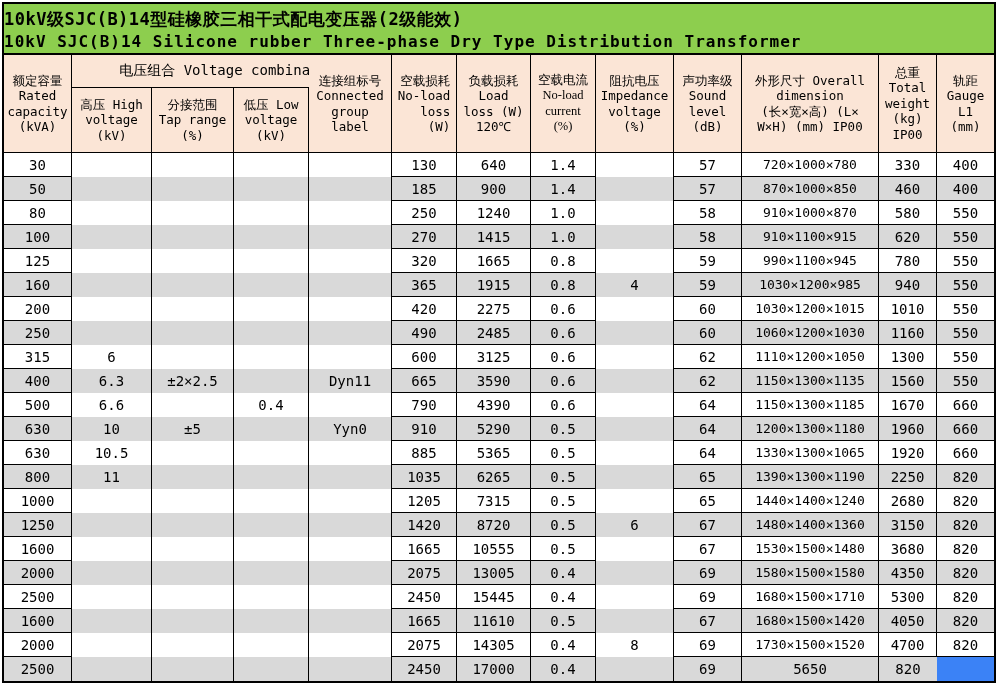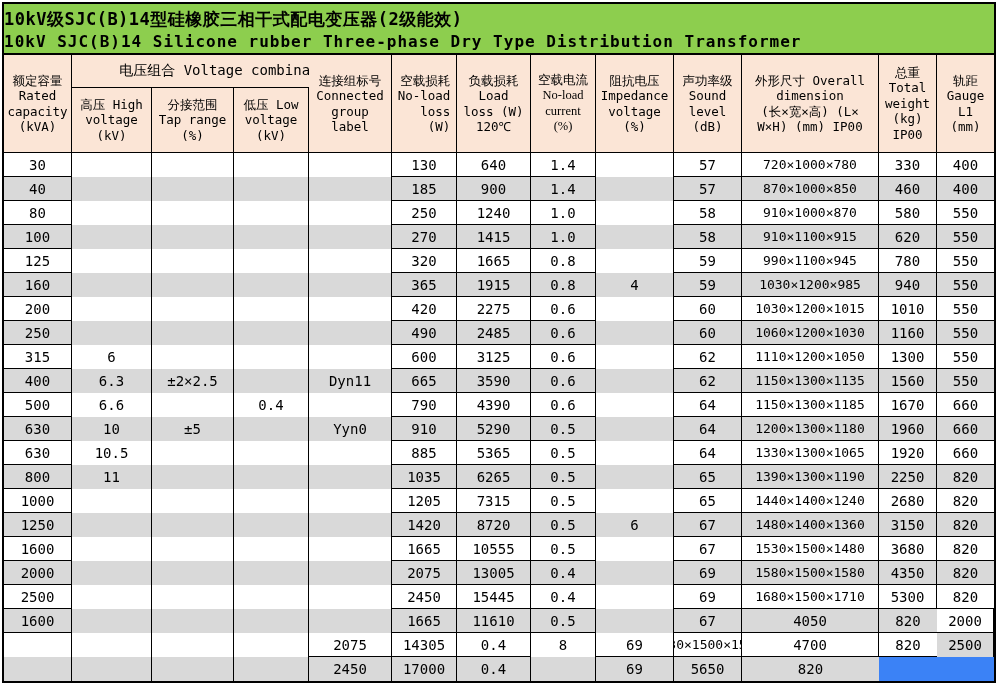--- a/index.html
+++ b/index.html
@@ -134,21 +134,21 @@
       <div class="cell row-white merged"></div>
       <div class="cell row-white merged"></div>
       <div class="cell row-white">130</div>
       <div class="cell row-white">640</div>
       <div class="cell row-white">1.4</div>
       <div class="cell row-white merged"></div>
       <div class="cell row-white">57</div>
       <div class="cell row-white dim">720×1000×780</div>
       <div class="cell row-white">330</div>
       <div class="cell row-white lastcol">400</div>
-      <div class="cell row-gray">40</div>
+      <div class="cell row-gray">50</div>
       <div class="cell row-gray merged"></div>
       <div class="cell row-gray merged"></div>
       <div class="cell row-gray merged"></div>
       <div class="cell row-gray merged"></div>
       <div class="cell row-gray">185</div>
       <div class="cell row-gray">900</div>
       <div class="cell row-gray">1.4</div>
       <div class="cell row-gray merged"></div>
       <div class="cell row-gray">57</div>
       <div class="cell row-gray dim">870×1000×850</div>
@@ -378,20 +378,21 @@
       <div class="cell row-gray">1600</div>
       <div class="cell row-gray merged"></div>
       <div class="cell row-gray merged"></div>
       <div class="cell row-gray merged"></div>
       <div class="cell row-gray merged"></div>
       <div class="cell row-gray">1665</div>
       <div class="cell row-gray">11610</div>
       <div class="cell row-gray">0.5</div>
       <div class="cell row-gray merged"></div>
       <div class="cell row-gray">67</div>
+      <div class="cell row-gray dim">1680×1500×1420</div>
       <div class="cell row-gray">4050</div>
       <div class="cell row-gray lastcol">820</div>
       <div class="cell row-white">2000</div>
       <div class="cell row-white merged"></div>
       <div class="cell row-white merged"></div>
       <div class="cell row-white merged"></div>
       <div class="cell row-white merged"></div>
       <div class="cell row-white">2075</div>
       <div class="cell row-white">14305</div>
       <div class="cell row-white">0.4</div>

